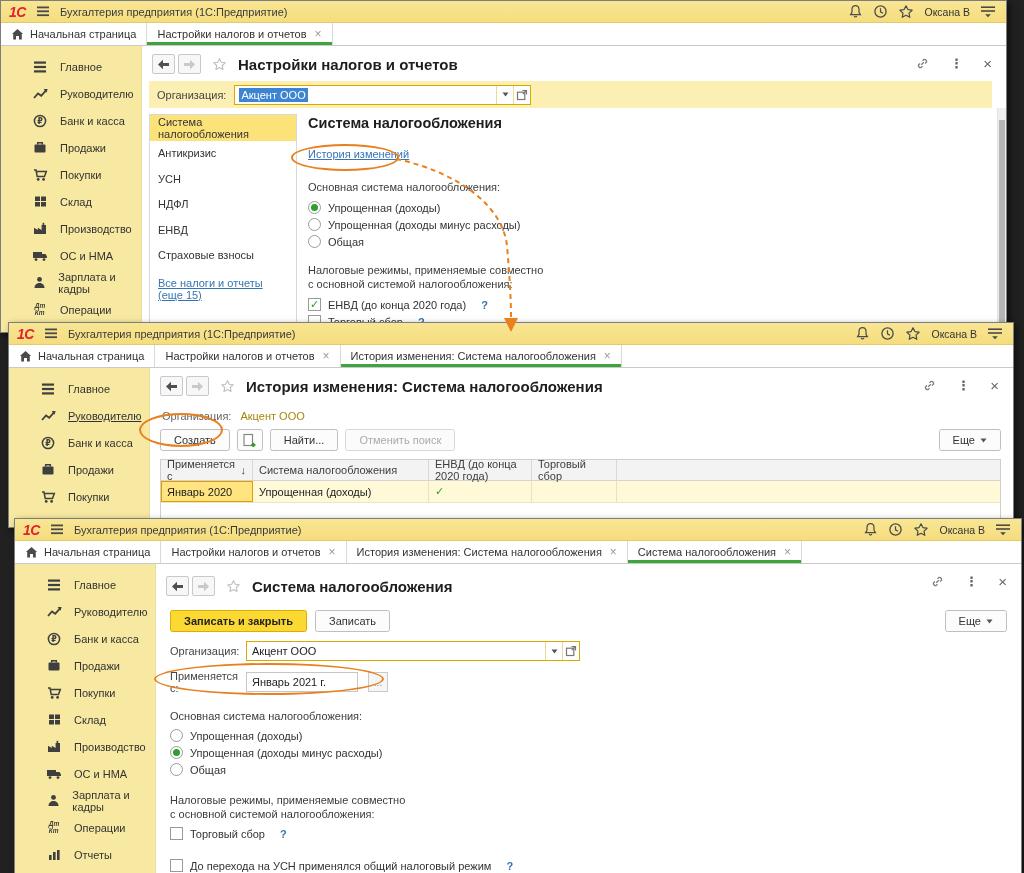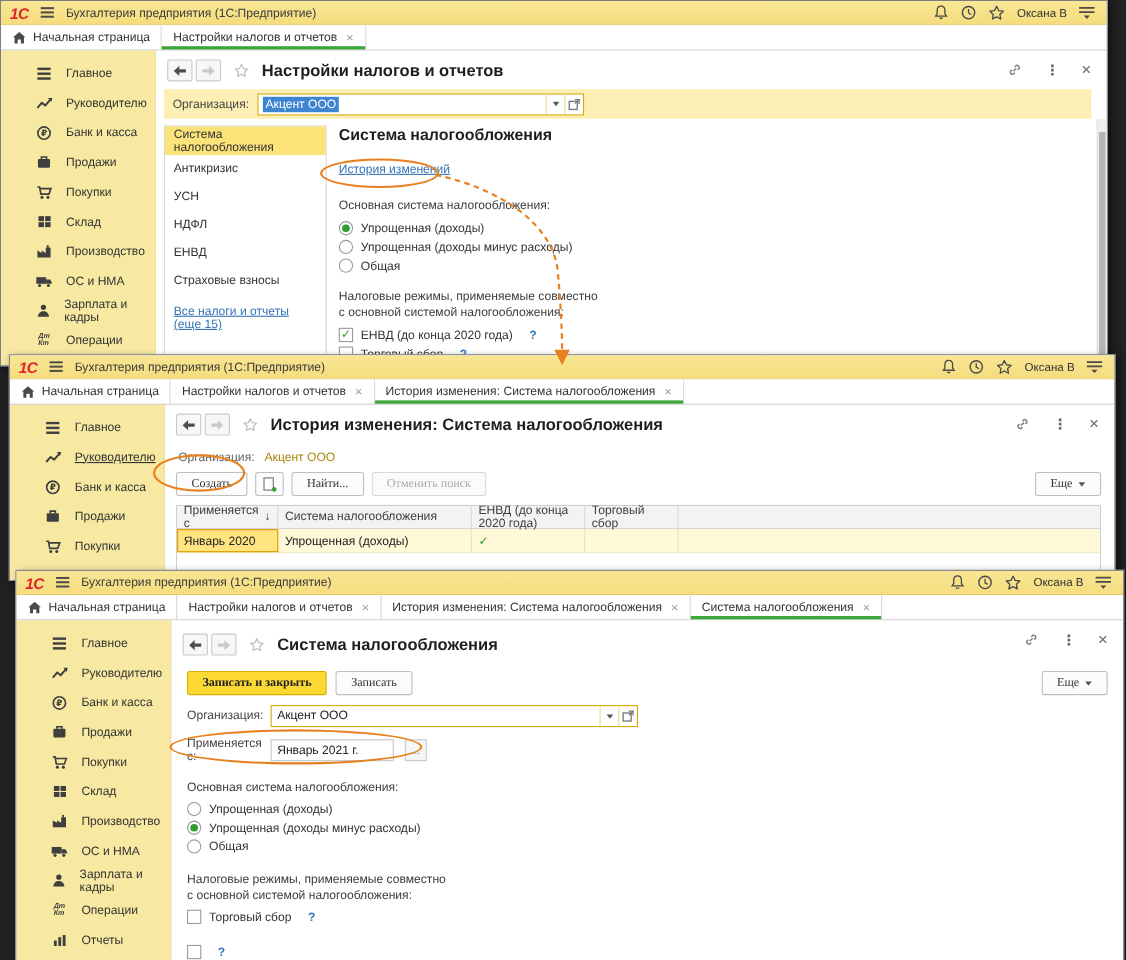--- a/index.html
+++ b/index.html
@@ -64,21 +64,21 @@
   .cb.on::after{content:"✓";}
   .help{color:#3674B5;font-weight:bold;margin-left:8px;font-size:11px;}
   .vscroll{position:absolute;right:0;top:62px;bottom:0;width:9px;background:#EFEFEF;border-left:1px solid #E2E2E2;}
   .vthumb{position:absolute;top:12px;bottom:5px;left:1px;right:1px;background:#B5B5B5;}
   
   .orgline{padding:10px 16px 0 12px;font-size:11px;}
   .orgline .lab{color:#666;}
   .orgline .val{color:#A8860B;margin-left:6px;}
   .toolbar{display:flex;align-items:center;gap:7px;padding:7px 12px 0 10px;}
   .btn{height:22px;display:inline-flex;align-items:center;gap:5px;padding:0 13px;border:1px solid #BFBFBF;
-       background:#FCFCFC;border-radius:2.5px;font-size:11px;color:#333;white-space:nowrap;font-family:Liberation Serif, serif;}
+       background:#FCFCFC;border-radius:2.5px;font-size:11px;color:#333;white-space:nowrap;}
   .btn.disabled{color:#ABABAB;border-color:#D7D7D7;background:#FBFBFB;}
   .iconbtn{width:26px;height:22px;display:inline-flex;align-items:center;justify-content:center;border:1px solid #BFBFBF;
            background:#FCFCFC;border-radius:2.5px;line-height:0;}
   .spacer{flex:1;}
   .tablewrap{margin:8px 12px 0 10px;border:1px solid #CFCFCF;}
   .thead{display:flex;background:#F3F3F3;border-bottom:1px solid #D4D4D4;height:21px;align-items:stretch;
          font-size:11px;color:#3d3d3d;}
   .thead::after{content:"";flex:1;}
   .th{display:flex;align-items:center;justify-content:space-between;padding:0 6px;border-right:1px solid #D8D8D8;}
   .th:nth-of-type(1){width:92px;}
@@ -893,20 +893,21 @@
         <div class="indent">
 
         <label class="cbrow">
               <span class="cb"></span>
               <span>Торговый сбор</span>
               <span class="help">?</span>
             </label>
           </div>
         <label class="cbrow indent" style="margin-top:15px">
           <span class="cb"></span>
+          <span>До перехода на УСН применялся общий налоговый режим</span>
           <span class="help">?</span>
         </label>
 
       </div>
     </div>
   </div>
 
   <div class="ellipse" id="ann-e1"></div>
   <div class="ellipse" id="ann-e2"></div>
   <div class="ellipse" id="ann-e3"></div>

